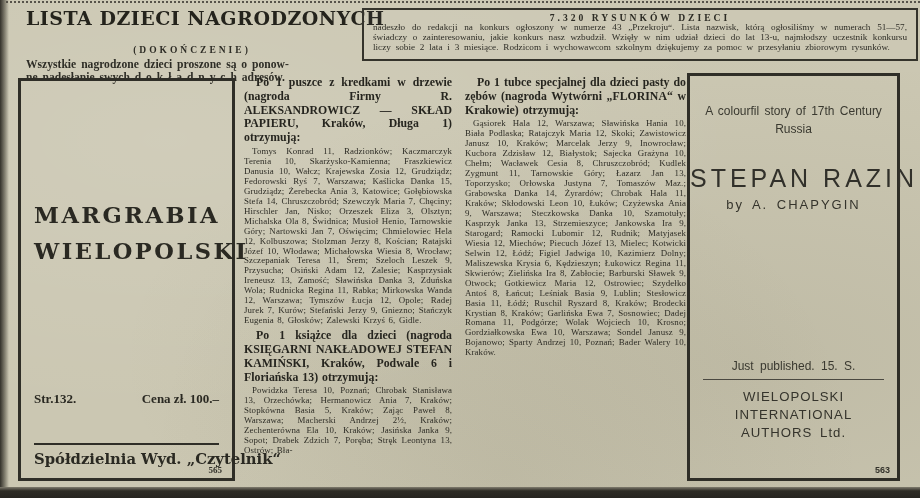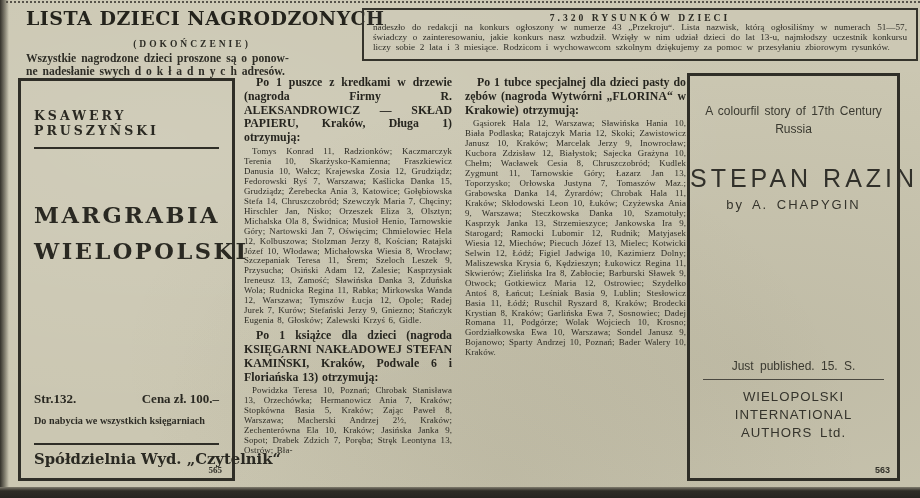--- a/index.html
+++ b/index.html
@@ -31,21 +31,21 @@
 
   
   .masthead { position:absolute; left:26px; top:7px; width:332px; }
   .masthead h1 {
     font-family:"DejaVu Serif","Liberation Serif",serif;
     font-size:19px; font-weight:bold; letter-spacing:0.5px;
     color:#24231c; white-space:nowrap; text-align:center;
   }
   .masthead .subtitle {
     text-align:center; font-size:9.5px; font-weight:bold;
-    letter-spacing:3px; margin-top:10px; color:#2e2d26;
+    letter-spacing:3px; margin-top:16px; color:#2e2d26;
   }
   .masthead .note {
     margin-top:4px; font-size:11.6px; font-weight:bold; line-height:12.8px;
     text-align:justify; color:#2e2d26; word-spacing:2px;
   }
 
   
   .intro-box {
     position:absolute; left:362px; top:8px; width:556px; height:53px;
     border:2px solid #34332b; padding:2px 9px 2px 9px; background:rgba(255,255,255,0.03);
@@ -173,27 +173,25 @@
     <div class="subtitle">(DOKOŃCZENIE)</div>
     <p class="note"><span>Wszystkie nagrodzone dzieci proszone są o ponow-</span><br><span>ne nadesłanie swych d o k ł a d n y c h adresów.</span></p>
   </header>
 
   <section class="intro-box">
     <div class="intro-title">7.320 RYSUNKÓW DZIECI</div>
     <p class="intro-body">nadeszło do redakcji na konkurs ogłoszony w numerze 43 „Przekroju“. Lista nazwisk, którą ogłosiliśmy w numerach 51—57, świadczy o zainteresowaniu, jakie konkurs nasz wzbudził. Wzięły w nim udział dzieci do lat 13-u, najmłodszy uczestnik konkursu liczy sobie 2 lata i 3 miesiące. Rodzicom i wychowawcom szkolnym dziękujemy za pomoc w przesyłaniu zbiorowym rysunków.</p>
   </section>
 
   <aside class="left-ad">
-    <div class="author">KSAWERY PRUSZYŃSKI</div>
     <div class="book-title"><span>MARGRABIA</span><br><span>WIELOPOLSKI</span></div>
     <div class="price-row">
       <span>Str.132.</span>
       <span>Cena zł. 100.–</span>
     </div>
-    <div class="availability">Do nabycia we wszystkich księgarniach</div>
     <div class="publisher-block">Spółdzielnia Wyd. „Czytelnik“</div>
     <div class="ad-number">565</div>
   </aside>
 
   <main class="columns">
     <div class="col col-1">
       <p class="heading">Po 1 puszce z kredkami w drzewie (nagroda Firmy R. ALEKSANDROWICZ — SKŁAD PAPIERU, Kraków, Długa 1) otrzymują:</p>
       <p class="names">Tomys Konrad 11, Radzionków; Kaczmarczyk Terenia 10, Skarżysko-Kamienna; Fraszkiewicz Danusia 10, Wałcz; Krajewska Zosia 12, Grudziądz; Fedorowski Ryś 7, Warszawa; Kaślicka Danka 15, Grudziądz; Żerebecka Ania 3, Katowice; Gołębiowska Stefa 14, Chruszczobród; Szewczyk Maria 7, Chęciny; Hirschler Jan, Nisko; Orzeszek Eliza 3, Olsztyn; Michalska Ola 8, Świdnica; Musioł Henio, Tarnowskie Góry; Nartowski Jan 7, Oświęcim; Chmielowiec Hela 12, Kolbuszowa; Stolzman Jerzy 8, Kościan; Ratajski Józef 10, Włodawa; Michałowska Wiesia 8, Wrocław; Szczepaniak Teresa 11, Śrem; Szeloch Leszek 9, Przysucha; Osiński Adam 12, Zalesie; Kasprzysiak Ireneusz 13, Zamość; Sławińska Danka 3, Zduńska Wola; Rudnicka Regina 11, Rabka; Mirkowska Wanda 12, Warszawa; Tymszów Łucja 12, Opole; Radej Jurek 7, Kurów; Stefański Jerzy 9, Gniezno; Stańczyk Eugenia 8, Głosków; Zalewski Krzyś 6, Gidle.</p>
       <p class="heading">Po 1 książce dla dzieci (nagroda KSIĘGARNI NAKŁADOWEJ STEFAN KAMIŃSKI, Kraków, Podwale 6 i Floriańska 13) otrzymują:</p>
       <p class="names">Powidzka Teresa 10, Poznań; Chrobak Stanisława 13, Orzechówka; Hermanowicz Ania 7, Kraków; Stopkówna Basia 5, Kraków; Zając Paweł 8, Warszawa; Macherski Andrzej 2½, Kraków; Zechenterówna Ela 10, Kraków; Jasińska Janka 9, Sopot; Drabek Zdzich 7, Poręba; Stręk Leontyna 13, Ostrów; Bła-</p>

